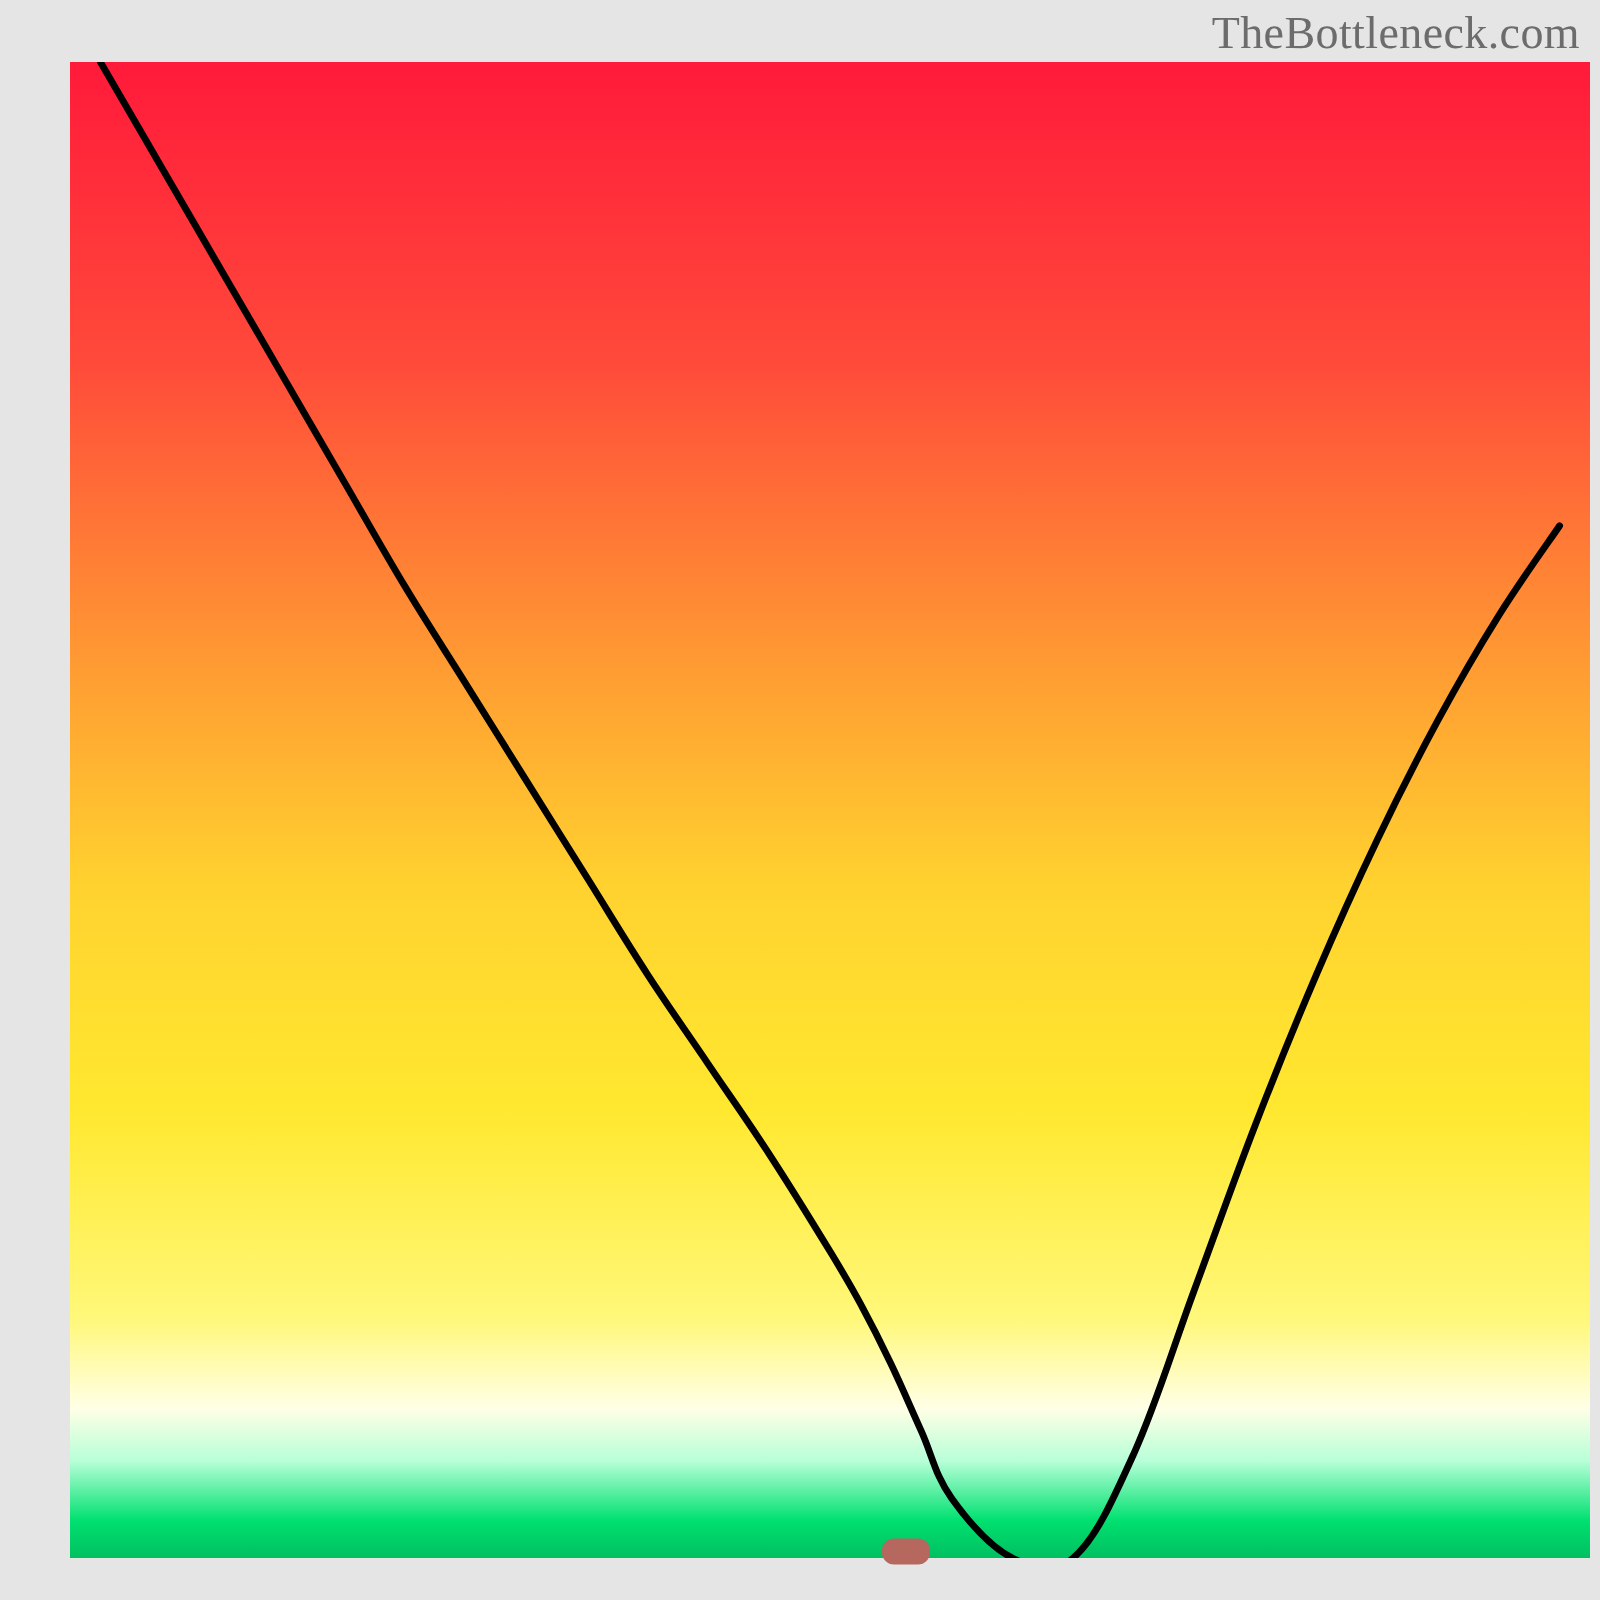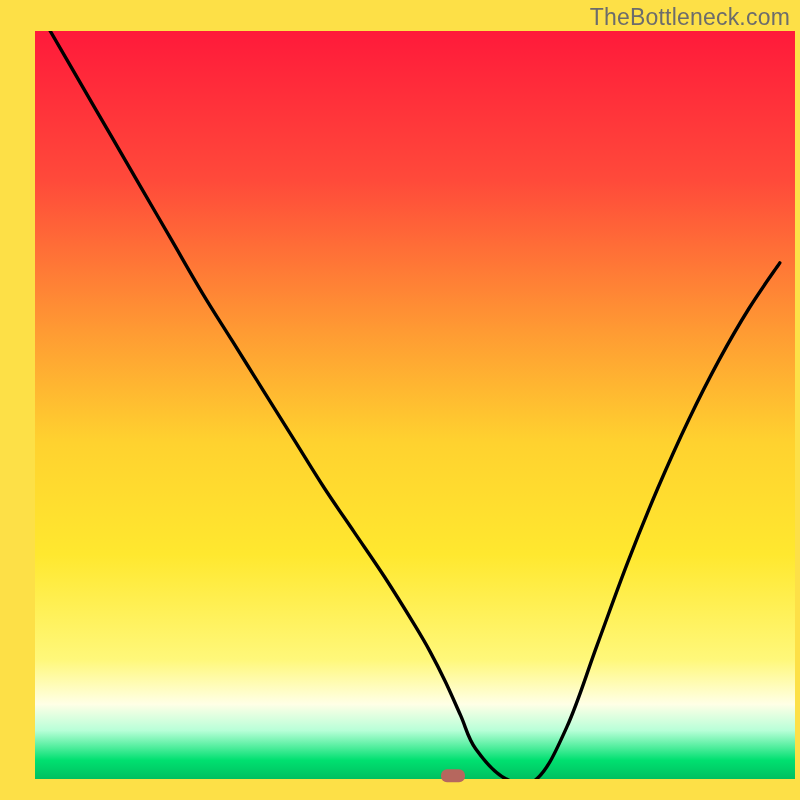--- a/index.html
+++ b/index.html
@@ -8,21 +8,22 @@
     width: 800px;
     height: 800px;
     background: #000;
     overflow: hidden;
     font-family: Arial, Helvetica, sans-serif;
   }
   .stage {
     position: relative;
     width: 800px;
     height: 800px;
-    background: #fde047;
+    background: #e5e5e5;
+    font-family: Liberation Serif, serif;
   }
   .watermark {
     position: absolute;
     top: 4px;
     right: 10px;
     color: #6c6c6c;
     font-size: 23px;
     font-weight: 500;
     letter-spacing: 0.2px;
     z-index: 5;

